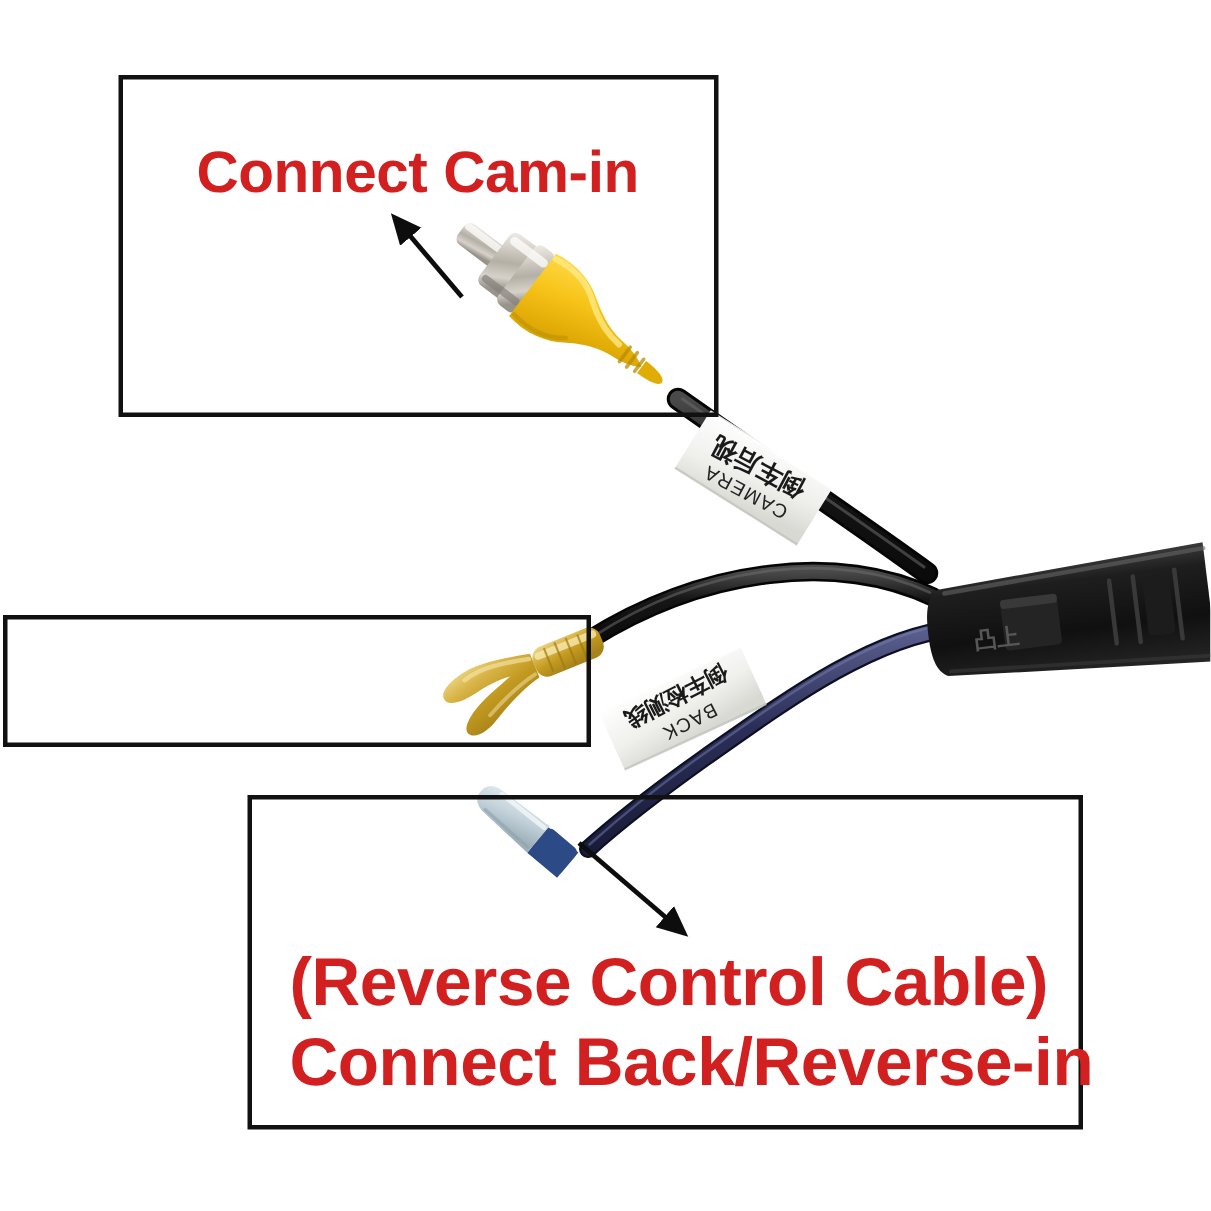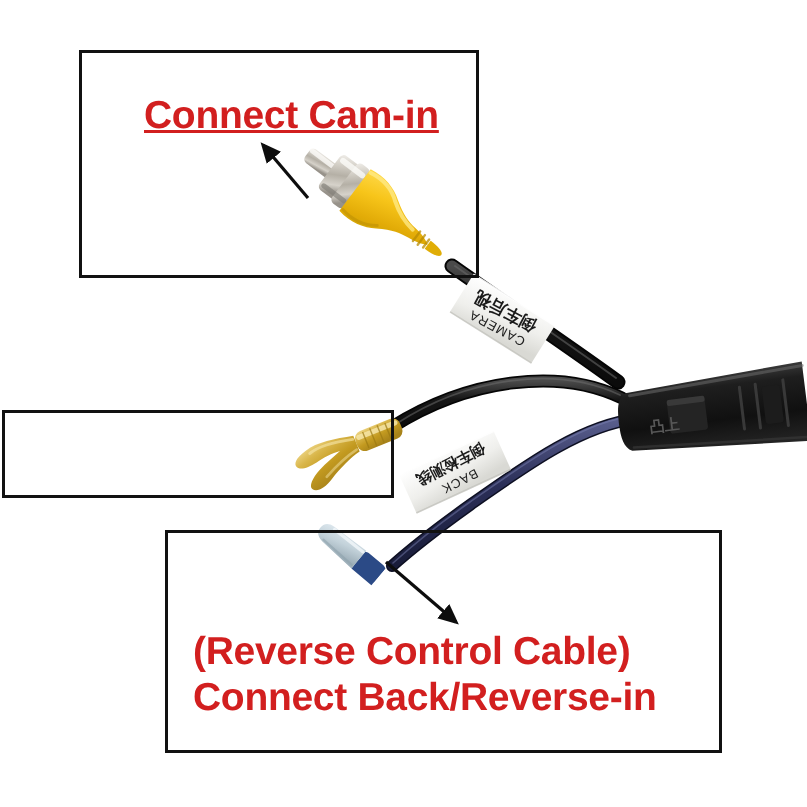--- a/index.html
+++ b/index.html
@@ -36,33 +36,32 @@
     color: #d21f1f;
     font-family: "Liberation Sans", sans-serif;
     font-weight: bold;
     line-height: 1.08;
     white-space: pre;
     letter-spacing: -0.3px;
     text-rendering: geometricPrecision;
   }
   #box-cam-in { left: 79px; top: 50px; width: 400px; height: 228px; }
   #text-cam-in {
-    left: 144px; top: 95px;
+    left: 131px; top: 95px;
     font-size: 39px;
-    text-decoration: underline;
   }
   #box-gnd { left: 2px; top: 410px; width: 392px; height: 88px; }
   #text-gnd {
     left: 18px; top: 436px;
     font-size: 39px;
   }
   #box-reverse { left: 165px; top: 530px; width: 557px; height: 223px; }
   #text-reverse {
     left: 193px; top: 629px;
-    font-size: 39px;
+    font-size: 45px;
     line-height: 1.17;
   }
 </style>
 </head>
 <body>
 
 <div id="stage">
 
   <svg id="art" viewBox="0 0 807 807" xmlns="http://www.w3.org/2000/svg">
     <defs>

